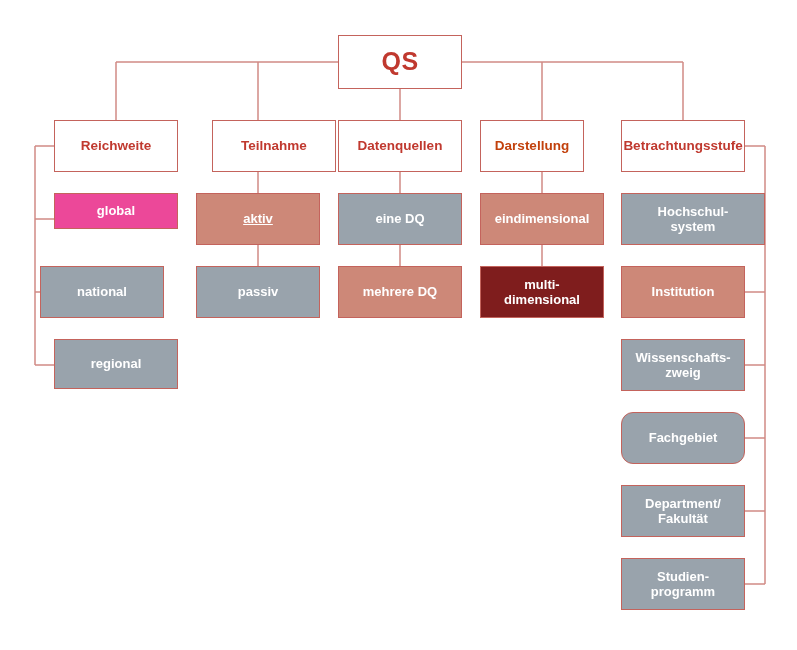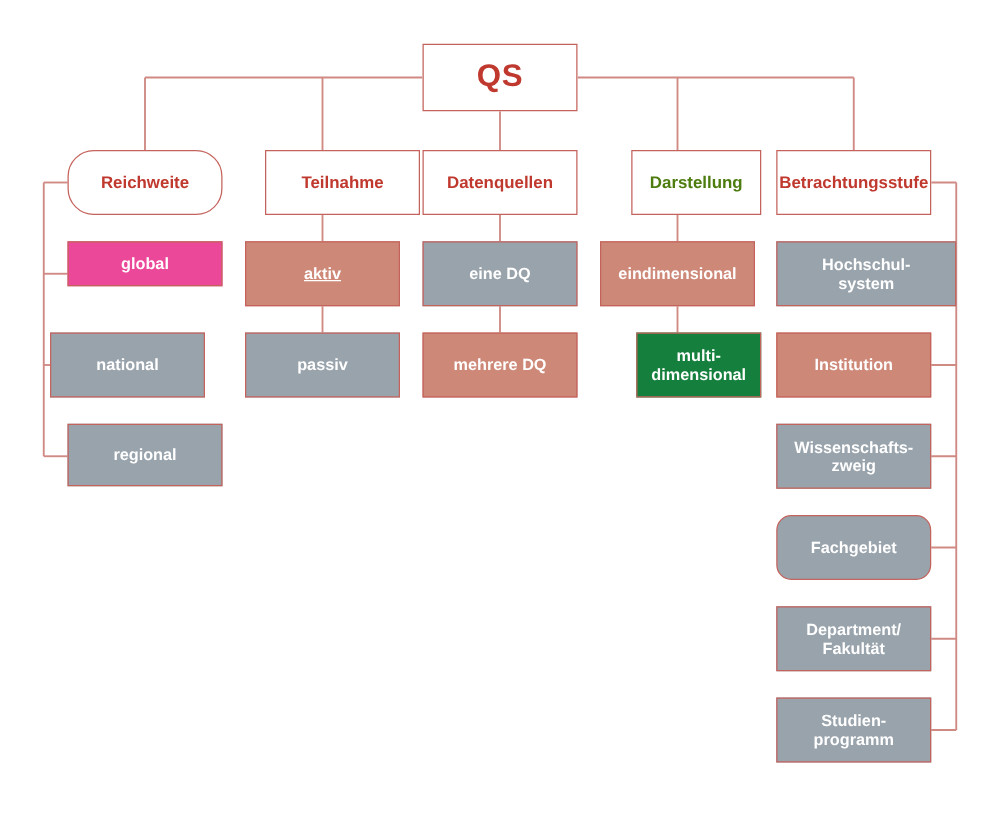--- a/index.html
+++ b/index.html
@@ -98,21 +98,21 @@
       <line x1="765" y1="365" x2="745" y2="365" stroke="#d08a84" stroke-width="1.5"></line>
       <line x1="765" y1="438" x2="745" y2="438" stroke="#d08a84" stroke-width="1.5"></line>
       <line x1="765" y1="511" x2="745" y2="511" stroke="#d08a84" stroke-width="1.5"></line>
       <line x1="765" y1="584" x2="745" y2="584" stroke="#d08a84" stroke-width="1.5"></line>
     </svg>
 
   <div id="node-layer">
       <div class="node node-root" style="left: 338px; top: 35px; width: 124px; height: 54px; color: rgb(192, 57, 47); border-color: rgb(196, 99, 92);">
         <span class="node-label">QS</span>
       </div>
-      <div class="node node-category" style="left: 54px; top: 120px; width: 124px; height: 52px; color: rgb(192, 57, 47); border-color: rgb(196, 99, 92); border-radius: 21px;">
+      <div class="node node-category" style="left: 54px; top: 120px; width: 124px; height: 52px; color: rgb(192, 57, 47); border-color: rgb(196, 99, 92);">
         <span class="node-label">Reichweite</span>
       </div>
       <div class="node node-salmon" style="left: 54px; top: 193px; width: 124px; height: 36px; background: #ec4899; border-color: rgb(196, 99, 92);">
         <span class="node-label">global</span>
       </div>
       <div class="node node-gray" style="left: 40px; top: 266px; width: 124px; height: 52px; background: rgb(153, 163, 172); border-color: rgb(196, 99, 92);">
         <span class="node-label">national</span>
       </div>
       <div class="node node-gray" style="left: 54px; top: 339px; width: 124px; height: 50px; background: rgb(153, 163, 172); border-color: rgb(196, 99, 92);">
         <span class="node-label">regional</span>
@@ -128,27 +128,27 @@
       </div>
       <div class="node node-category" style="left: 338px; top: 120px; width: 124px; height: 52px; color: rgb(192, 57, 47); border-color: rgb(196, 99, 92);">
         <span class="node-label">Datenquellen</span>
       </div>
       <div class="node node-gray" style="left: 338px; top: 193px; width: 124px; height: 52px; background: rgb(153, 163, 172); border-color: rgb(196, 99, 92);">
         <span class="node-label">eine DQ</span>
       </div>
       <div class="node node-salmon" style="left: 338px; top: 266px; width: 124px; height: 52px; background: rgb(205, 136, 120); border-color: rgb(196, 99, 92);">
         <span class="node-label">mehrere DQ</span>
       </div>
-      <div class="node node-category" style="left: 505px; top: 120px; width: 104px; height: 52px; color: #4d7c0f; border-color: rgb(196, 99, 92);">
+      <div class="node node-category" style="left: 480px; top: 120px; width: 104px; height: 52px; color: #c2410c; border-color: rgb(196, 99, 92);">
         <span class="node-label">Darstellung</span>
       </div>
       <div class="node node-salmon" style="left: 480px; top: 193px; width: 124px; height: 52px; background: rgb(205, 136, 120); border-color: rgb(196, 99, 92);">
         <span class="node-label">eindimensional</span>
       </div>
-      <div class="node node-gray" style="left: 480px; top: 266px; width: 100px; height: 52px; background: #15803d; border-color: rgb(196, 99, 92); margin-left: 29px;">
+      <div class="node node-gray" style="left: 480px; top: 266px; width: 124px; height: 52px; background: #7f1d1d; border-color: rgb(196, 99, 92);">
         <span class="node-label">multi-
 dimensional</span>
       </div>
       <div class="node node-category" style="left: 621px; top: 120px; width: 124px; height: 52px; color: rgb(192, 57, 47); border-color: rgb(196, 99, 92);">
         <span class="node-label">Betrachtungsstufe</span>
       </div>
       <div class="node node-gray" style="left: 621px; top: 193px; width: 144px; height: 52px; background: rgb(153, 163, 172); border-color: rgb(196, 99, 92);">
         <span class="node-label">Hochschul-
 system</span>
       </div>

